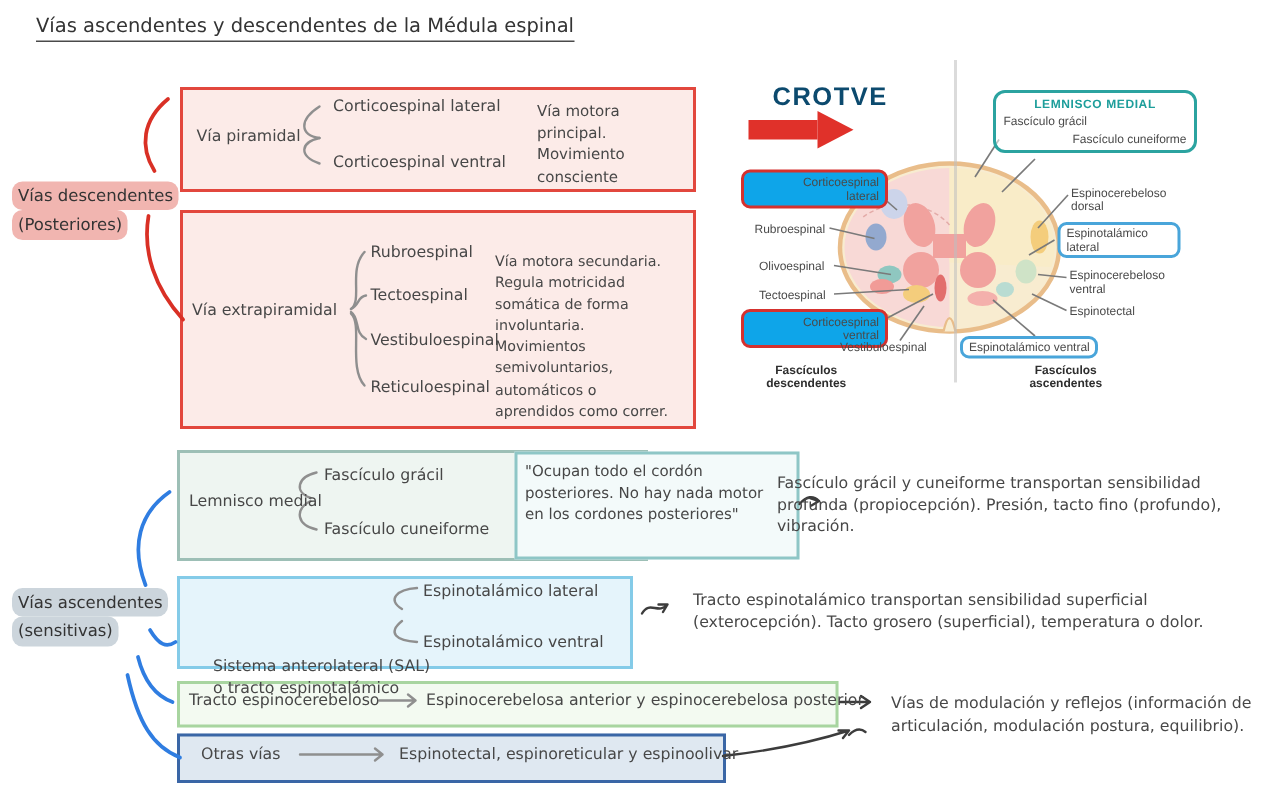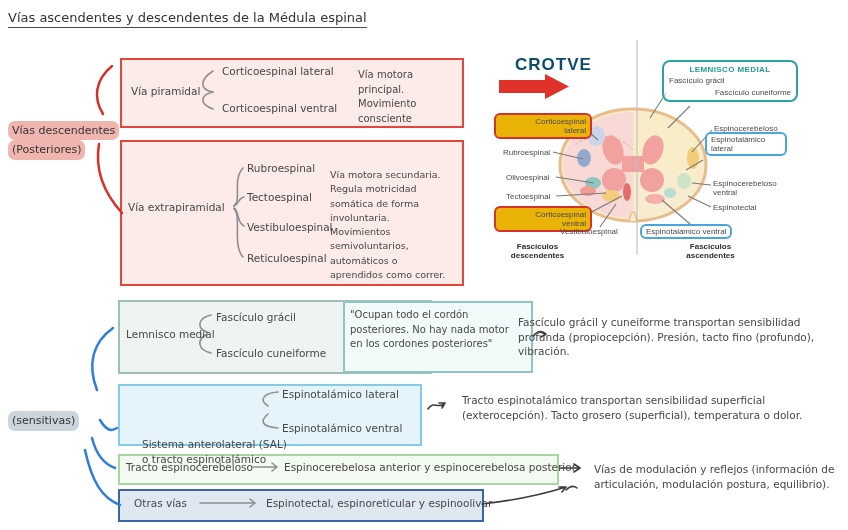--- a/index.html
+++ b/index.html
@@ -2,38 +2,38 @@
 <html><head>
 <meta charset="utf-8">
 <style>
   html,body{margin:0;padding:0;}
   body{width:848px;height:530px;position:relative;background:#ffffff;overflow:hidden;
        font-family:"DejaVu Sans",sans-serif;color:#3d3d3d;}
   .abs{position:absolute;}
   .pre{white-space:pre-line;}
   
   .hw{font-family:"DejaVu Sans",sans-serif;color:#474747;}
-  .title{left:8px;top:10px;font-size:13px;color:#333;border-bottom:1.5px solid #4a4a4a;
+  .title{left:24px;top:10px;font-size:13px;color:#333;border-bottom:1.5px solid #4a4a4a;
          padding-bottom:2px;z-index:3;}
   
   .boxred{border:2px solid #e2473d;background:#fcebe8;z-index:1;}
   .boxlem{border:2px solid #9dbfb6;background:#eef5f1;z-index:1;}
   .boxquote{border:2px solid #8ec6c6;background:#f3fafa;z-index:1;}
   .boxsal{border:2px solid #84cbe8;background:#e5f4fb;z-index:1;}
   .boxgreen{border:2px solid #a8d5a0;background:#f3faf1;z-index:1;}
   .boxblue{border:2px solid #3a66a6;background:#dfe8f1;z-index:1;}
   .hl-pink{background:#f1b5b0;border-radius:7px;padding:0 4px;display:inline-block;}
   .hl-gray{background:#ccd5dc;border-radius:7px;padding:0 4px;display:inline-block;}
   .sidelab{font-size:11px;color:#333;z-index:3;line-height:1.75;}
   .t10{font-size:10px;line-height:1.45;}
   .t105{font-size:10.5px;line-height:1.4;}
   
   .fig{font-family:"Liberation Sans",sans-serif;font-size:8px;line-height:1.15;color:#4a4a4a;z-index:3;}
   .figb{font-weight:bold;color:#2e2e2e;text-align:center;}
-  .lblred{border:2px solid #d5312e;border-radius:6px;background:#eab308;padding:2px 4px;
+  .lblred{border:2px solid #d5312e;border-radius:6px;background:#0ea5e9;padding:2px 4px;
           text-align:right;z-index:3;}
   .lblblue{border:2px solid #49a5da;border-radius:6px;background:#ffffff;padding:1px 4px;z-index:3;}
   .lblteal{border:2px solid #2ba3a0;border-radius:8px;background:rgba(255,255,255,0.55);
            padding:3px 5px 2px 5px;z-index:3;}
   .lemtitle{color:#1d9e9b;font-weight:bold;letter-spacing:.4px;text-align:center;margin-bottom:2px;}
   .crotve{font-family:"Liberation Sans",sans-serif;font-weight:bold;font-size:17px;
           color:#0c4a6e;letter-spacing:1px;z-index:3;}
   svg.layer{position:absolute;left:0;top:0;z-index:2;pointer-events:none;}
 </style>
 </head>
@@ -74,31 +74,31 @@
 <div class="abs fig figb pre" style="left:495px;top:242px;width:85px;">Fascículos
 descendentes</div>
 
 <div class="abs fig lblteal" style="left:662px;top:60px;width:122px;">
   <div class="lemtitle">LEMNISCO MEDIAL</div>
   <div>Fascículo grácil</div>
   <div style="text-align:right;margin-top:3px;">Fascículo cuneiforme</div>
 </div>
 <div class="abs fig pre" style="left:714px;top:124px;">Espinocerebeloso
 dorsal</div>
-<div class="abs fig lblblue pre" style="left:705px;top:132px;width:70px;">Espinotalámico
+<div class="abs fig lblblue pre" style="left:705px;top:148px;width:70px;">Espinotalámico
 lateral</div>
 <div class="abs fig pre" style="left:713px;top:179px;">Espinocerebeloso
 ventral</div>
 <div class="abs fig" style="left:713px;top:203px;">Espinotectal</div>
 <div class="abs fig lblblue" style="left:640px;top:224px;">Espinotalámico ventral</div>
 <div class="abs fig figb pre" style="left:668px;top:242px;width:85px;">Fascículos
 ascendentes</div>
 
 <div class="abs sidelab" style="left:8px;top:392px;">
-  <br>
+  <span class="hl-gray">Vías ascendentes</span><br>
   <span class="hl-gray">(sensitivas)</span>
 </div>
 
 <div class="abs boxlem" style="left:118px;top:300px;width:310px;height:70px;"></div>
 <div class="abs hw t105" style="left:126px;top:327px;z-index:3;">Lemnisco medial</div>
 <div class="abs hw t105" style="left:216px;top:310px;z-index:3;">Fascículo grácil</div>
 <div class="abs hw t105" style="left:216px;top:346px;z-index:3;">Fascículo cuneiforme</div>
 <div class="abs boxquote" style="left:343px;top:301px;width:186px;height:68px;"></div>
 <div class="abs hw t10" style="left:350px;top:308px;width:172px;z-index:3;">"Ocupan todo el cordón posteriores. No hay nada motor en los cordones posteriores"</div>
 <div class="abs hw t105" style="left:518px;top:315px;width:300px;z-index:3;">Fascículo grácil y cuneiforme transportan sensibilidad profunda (propiocepción). Presión, tacto fino (profundo), vibración.</div>

